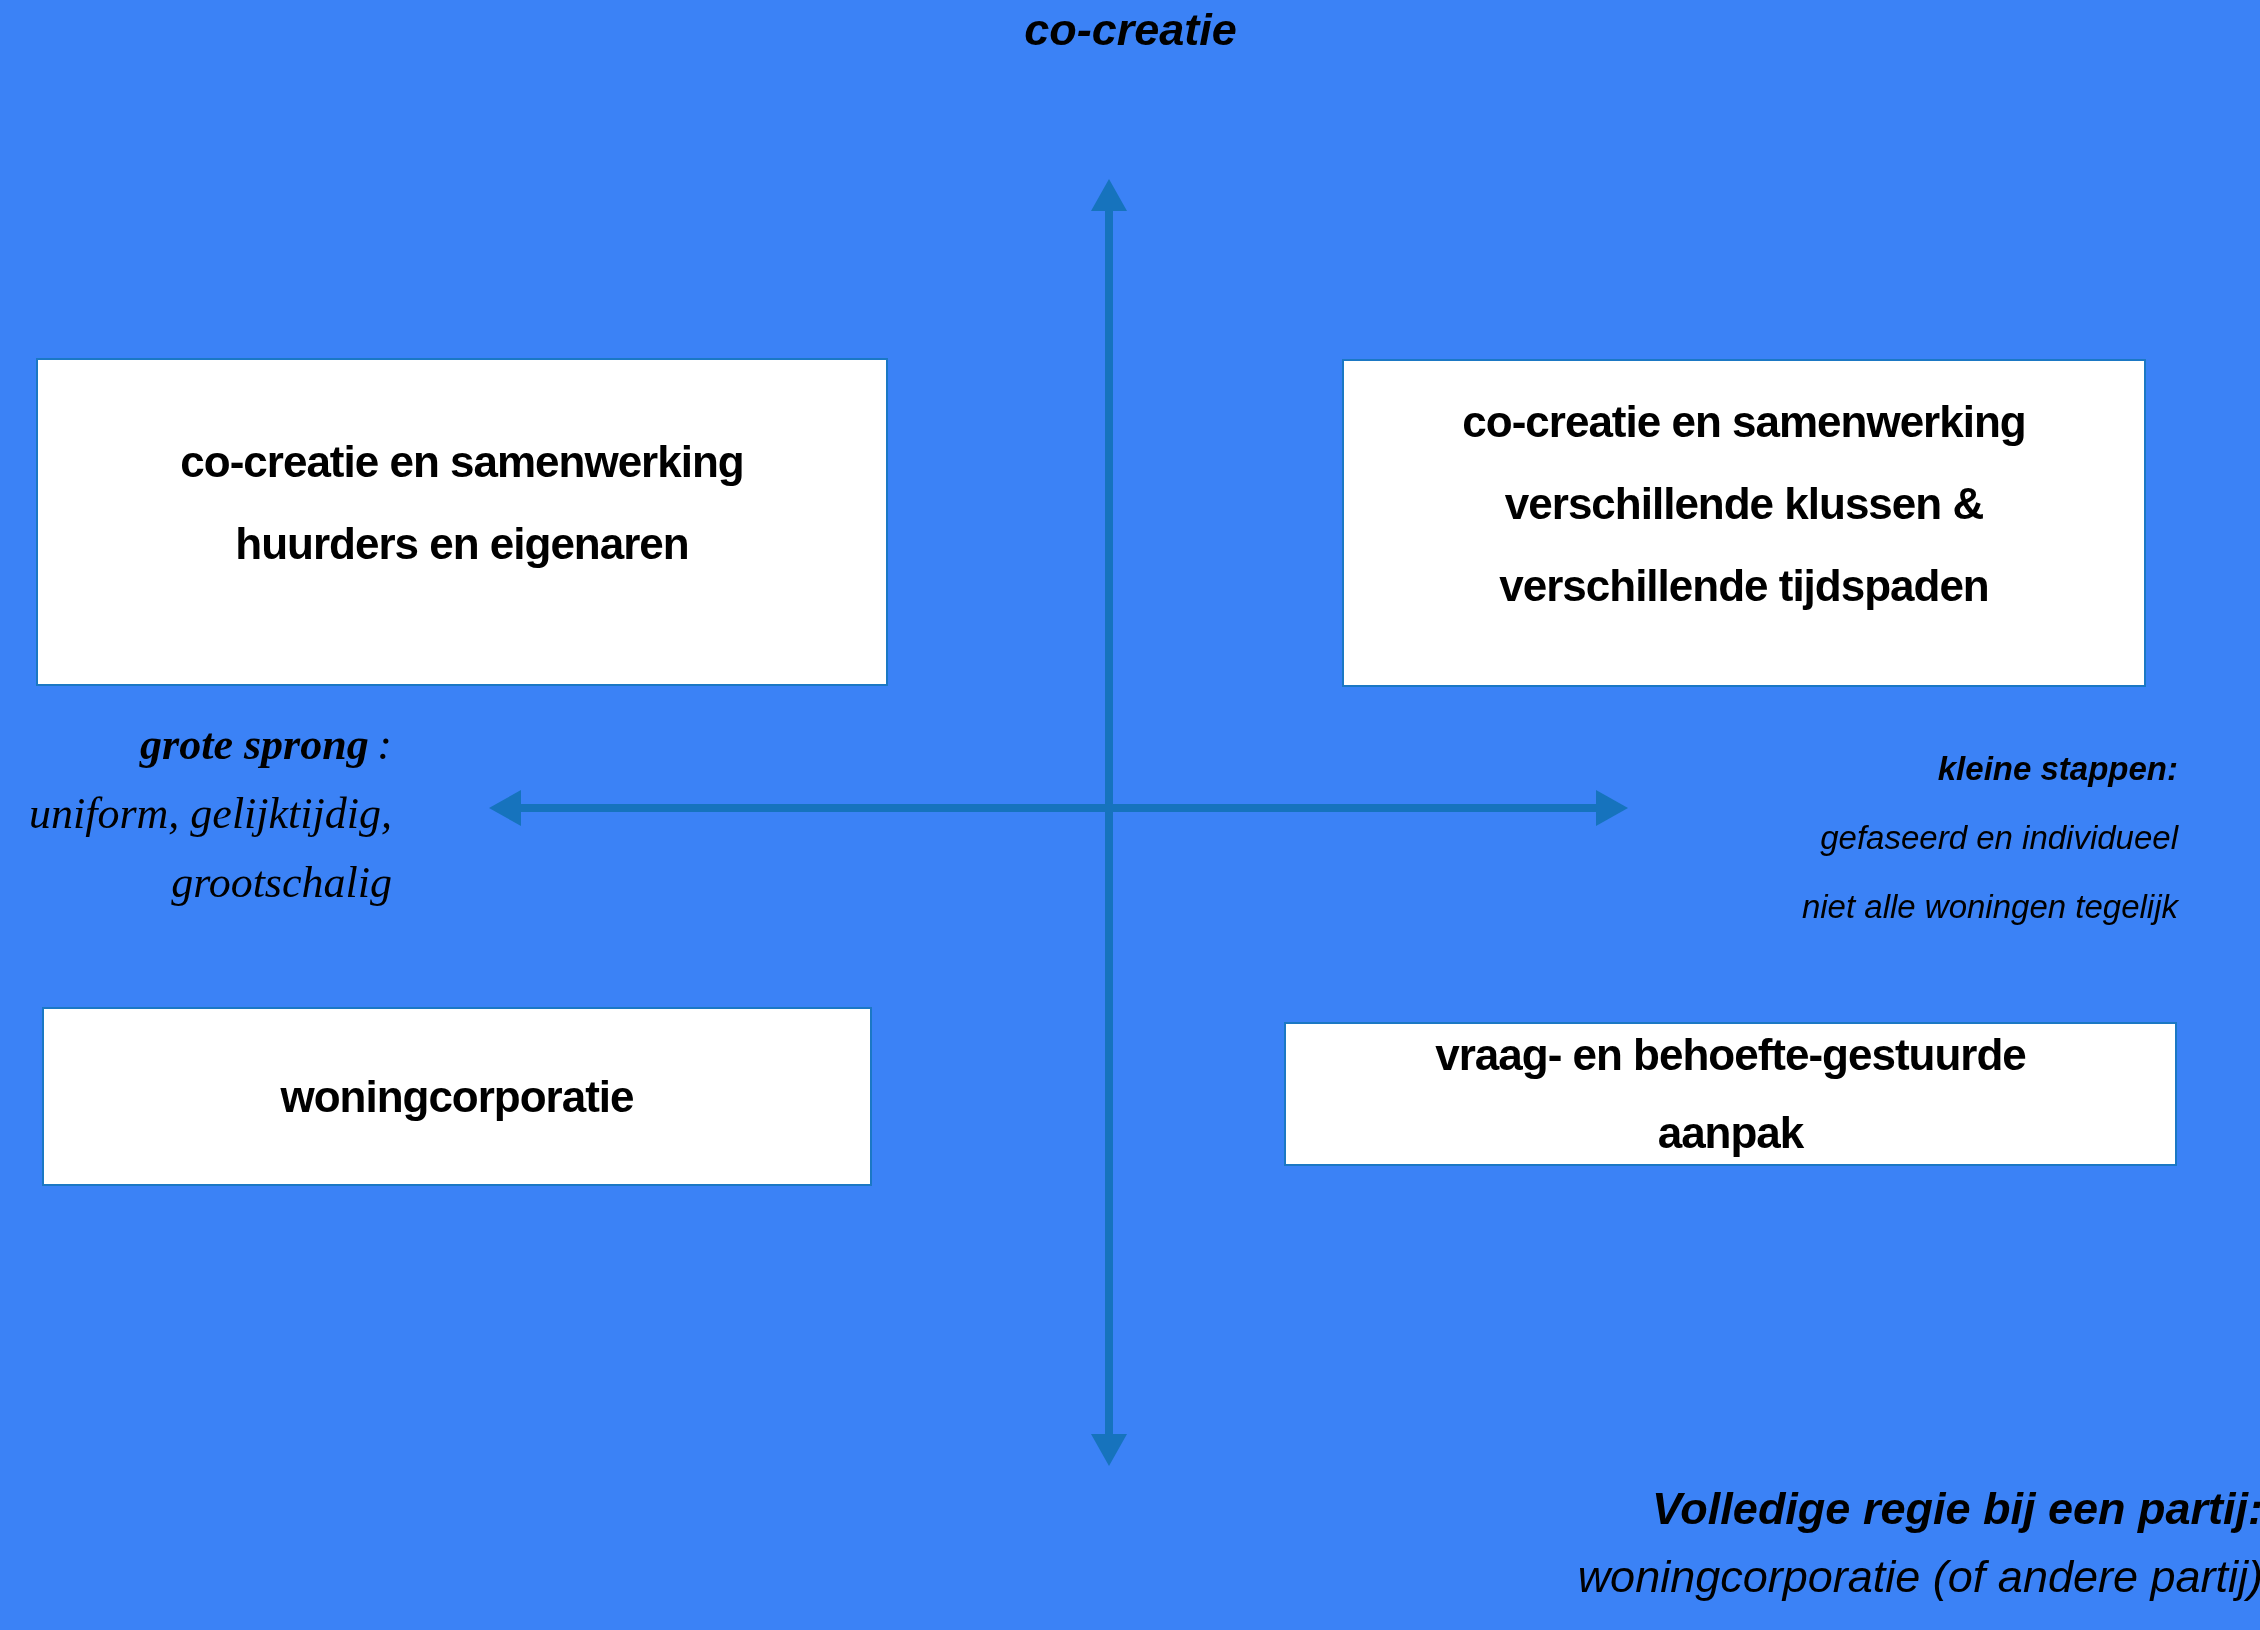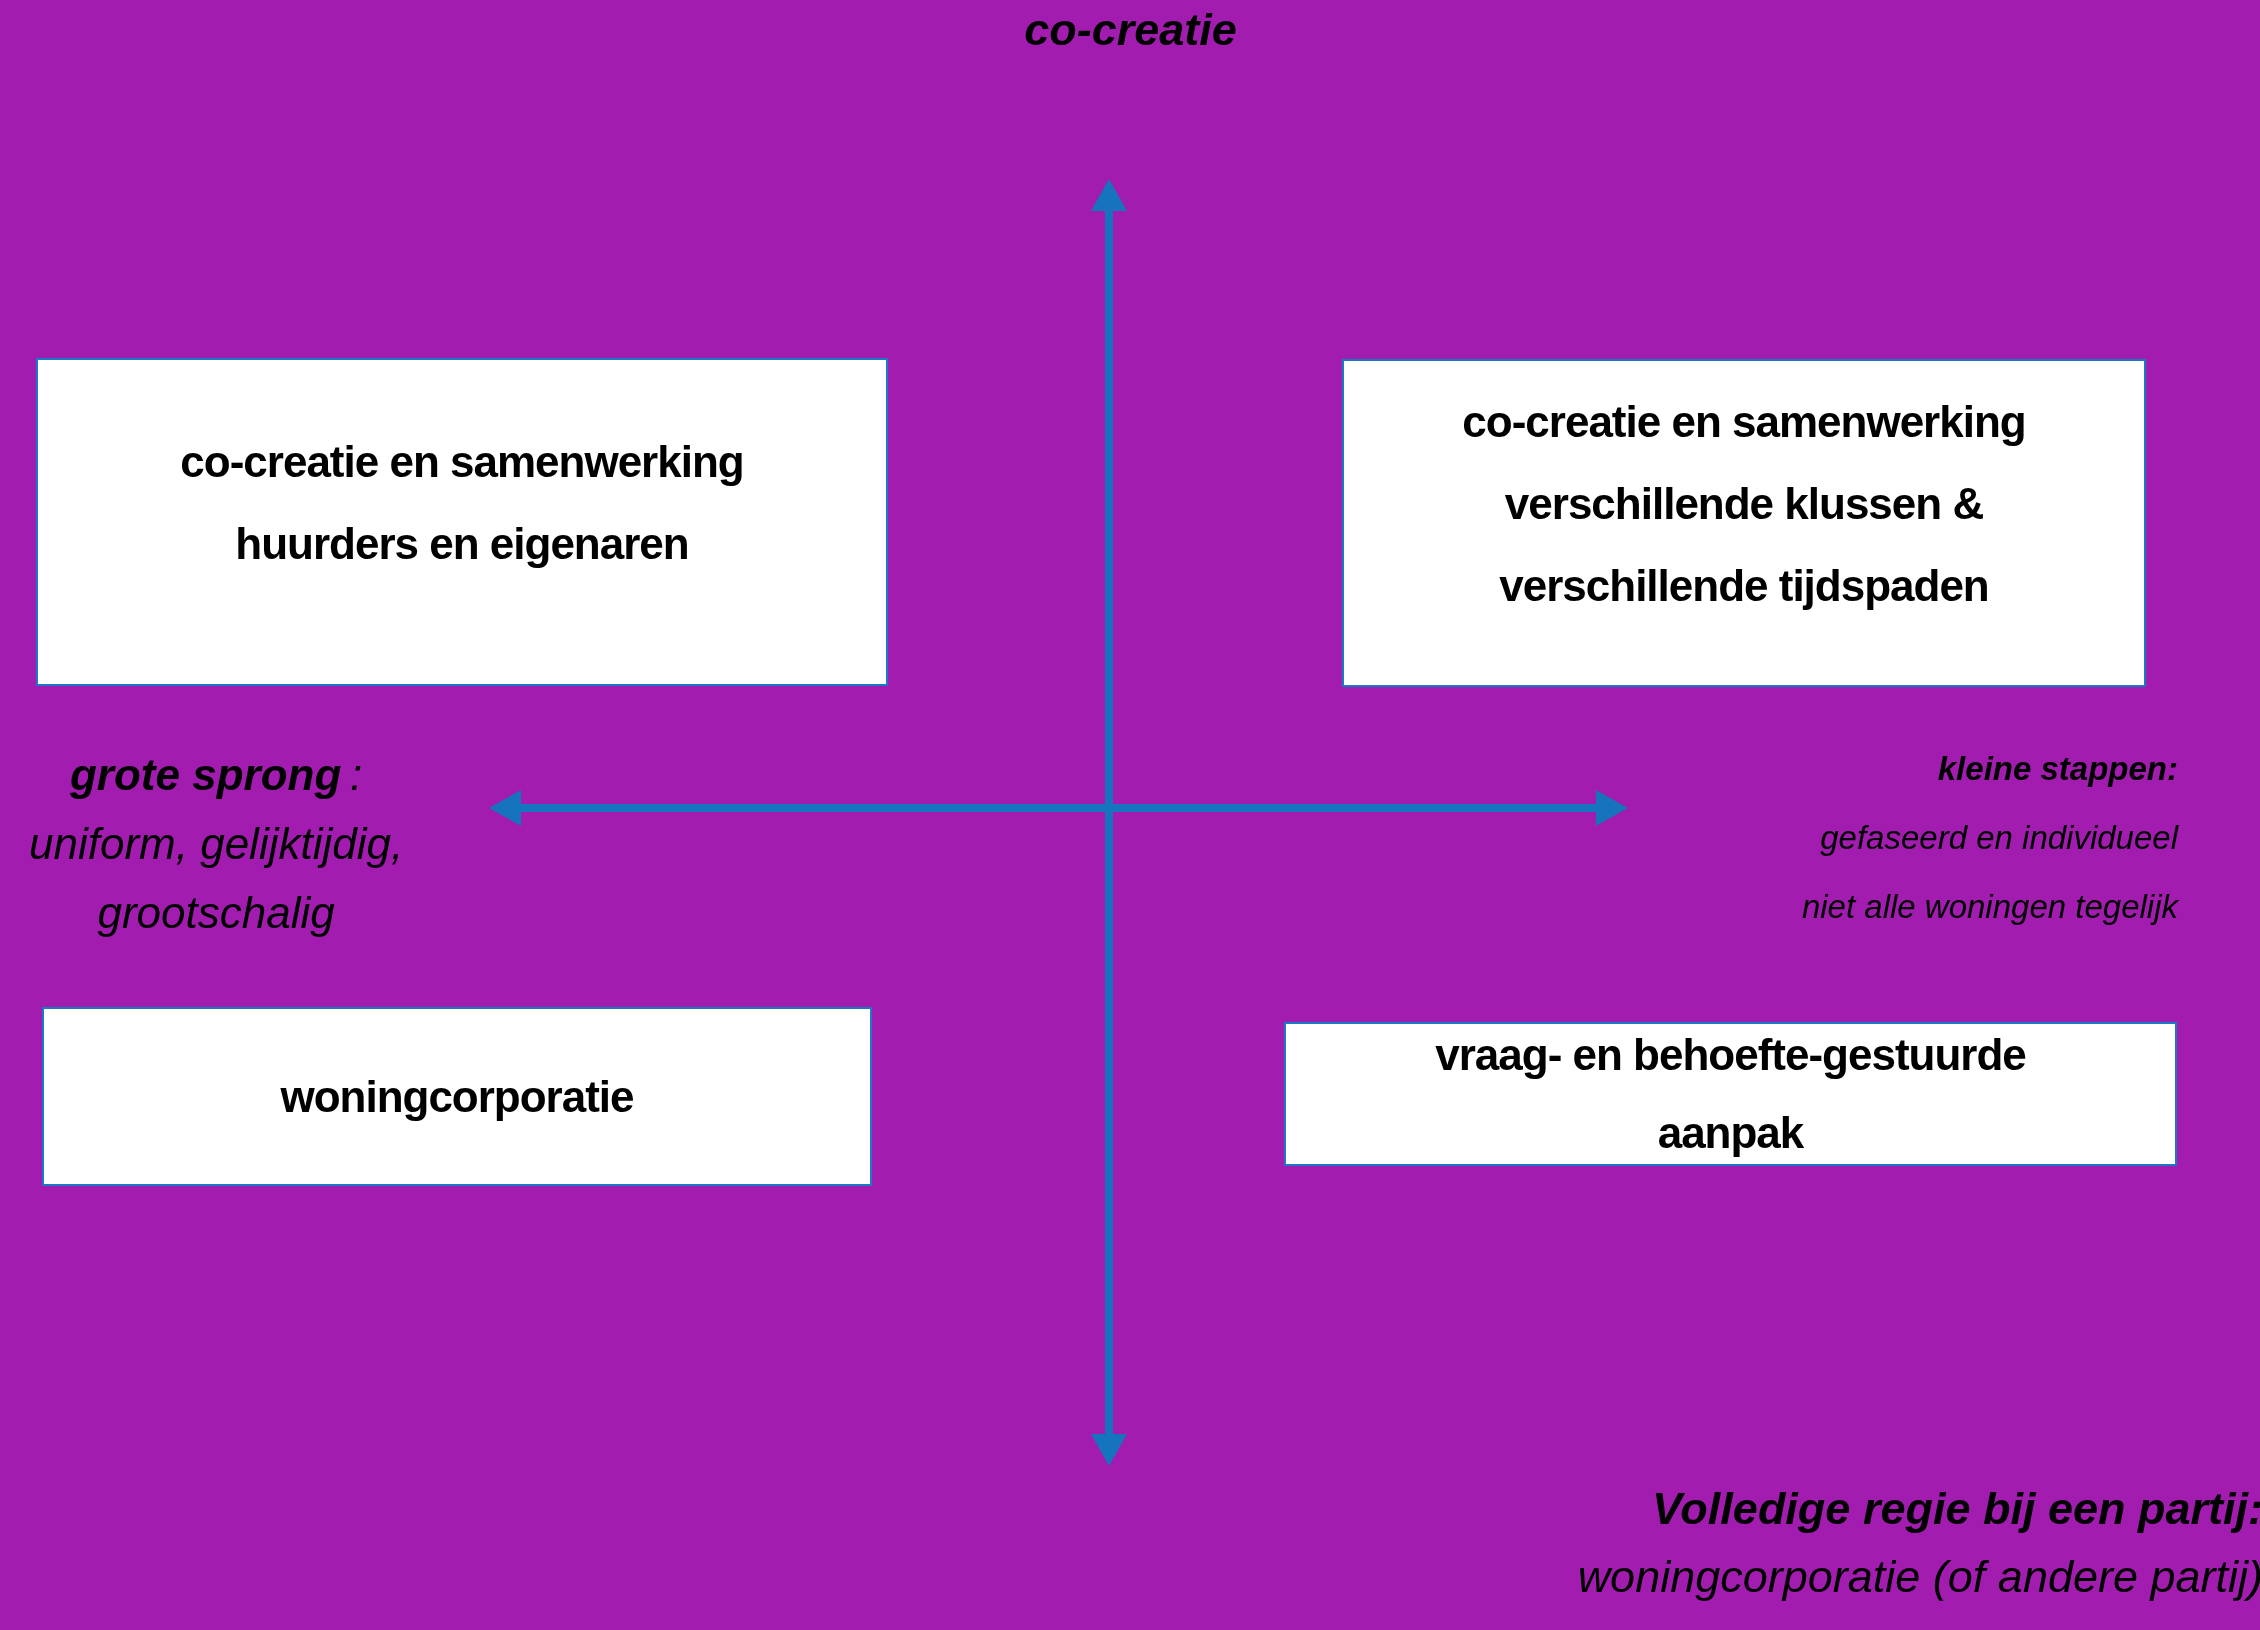--- a/index.html
+++ b/index.html
@@ -1,36 +1,36 @@
 <!DOCTYPE html>
 <html><head>
 <meta charset="utf-8">
 <style>
   html,body{margin:0;padding:0;background:#ffffff;}
   .canvas{
     position:relative;
     width:2261px;height:1630px;
-    background:#a21caf;
+    background:#3b82f6;
     font-family:"Liberation Sans",sans-serif;
     color:#000;
     overflow:hidden;
   }
   
   .vline{position:absolute;left:1105px;top:204px;width:7.8px;height:1236px;background:#1673BD;}
   .hline{position:absolute;left:516px;top:804px;width:1085px;height:7.8px;background:#1673BD;}
   .ah{position:absolute;width:0;height:0;}
   .ah-up{left:1091px;top:179px;border-left:18.4px solid transparent;border-right:18.4px solid transparent;border-bottom:32px solid #1673BD;}
   .ah-down{left:1091px;top:1434px;border-left:18.4px solid transparent;border-right:18.4px solid transparent;border-top:32px solid #1673BD;}
   .ah-left{left:489px;top:790px;border-top:18.4px solid transparent;border-bottom:18.4px solid transparent;border-right:32px solid #1673BD;}
   .ah-right{left:1596px;top:790px;border-top:18.4px solid transparent;border-bottom:18.4px solid transparent;border-left:32px solid #1673BD;}
   
   .axis-label{position:absolute;font-style:italic;font-size:45px;}
   .lbl-top{left:0;top:3.9px;width:2261px;text-align:center;line-height:51px;}
   .lbl-bottom{left:10px;top:1475px;width:2253px;text-align:right;line-height:68px;}
-  .lbl-left{left:29px;top:740px;text-align:center;line-height:69px;font-size:44px;}
+  .lbl-left{left:29px;top:710px;text-align:right;line-height:69px;font-size:44px;font-family:Liberation Serif, serif;}
   .lbl-right{right:83px;top:734px;text-align:right;line-height:69px;font-size:33px;}
   .bold{font-weight:bold;}
   .colon{font-weight:normal;margin-left:8.7px;}
   
   .box{
     position:absolute;box-sizing:border-box;
     border:2.9px solid #1B78C4;background:#ffffff;
     display:flex;flex-direction:column;align-items:center;justify-content:center;
     text-align:center;font-weight:bold;font-size:44px;letter-spacing:-1px;
   }

